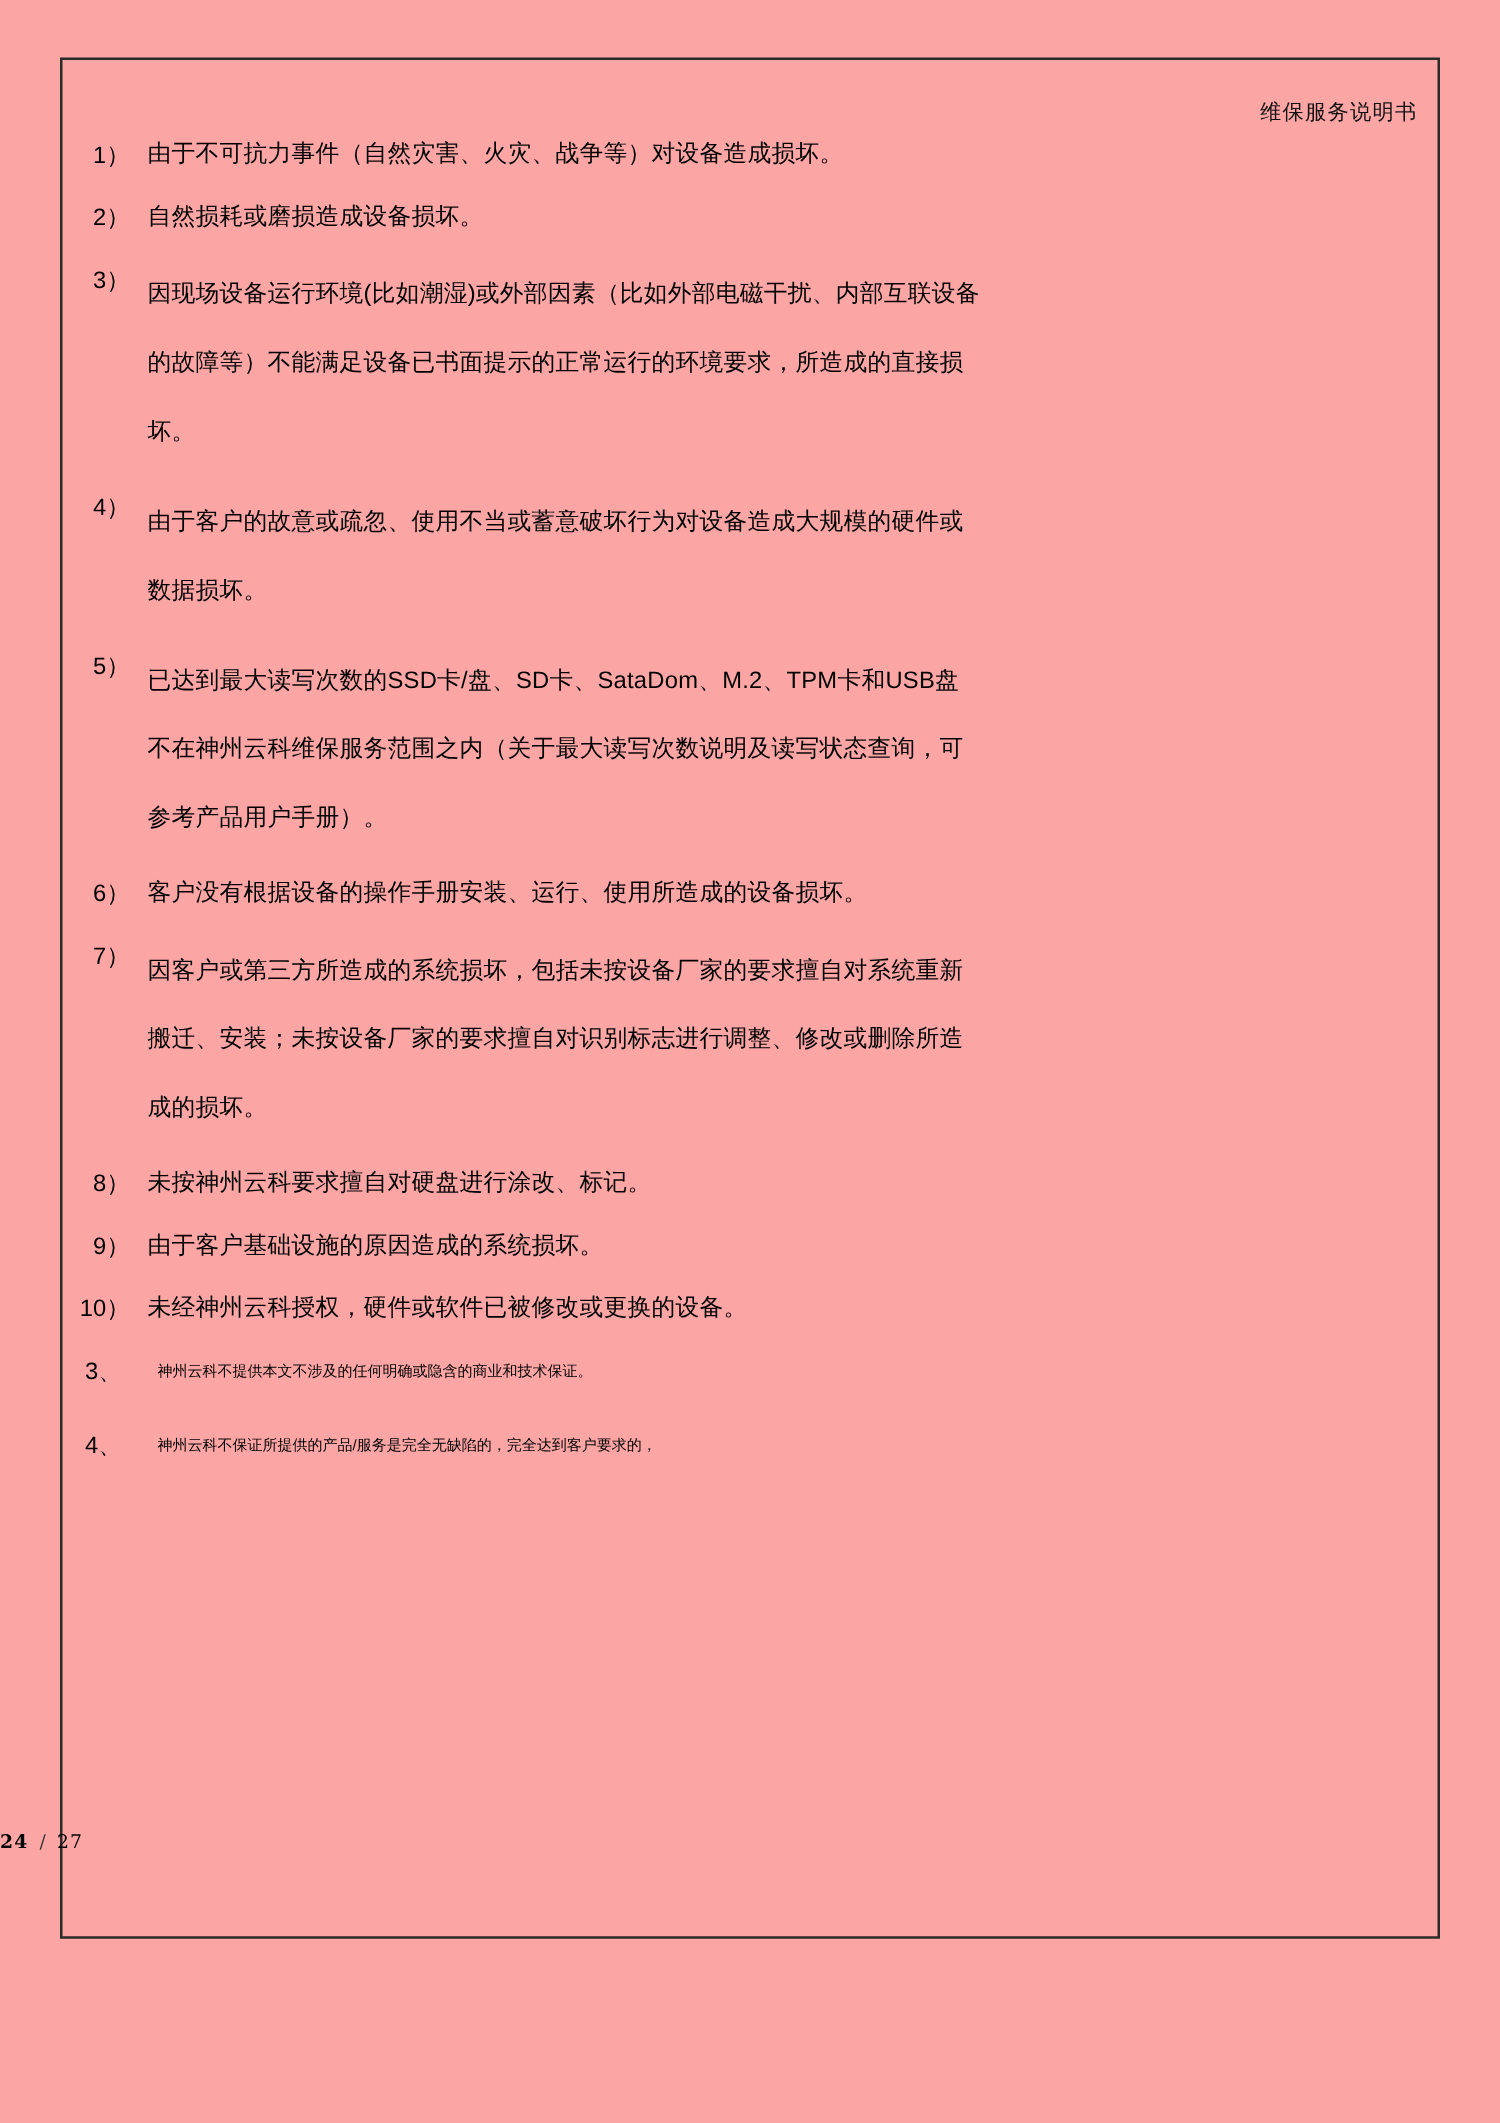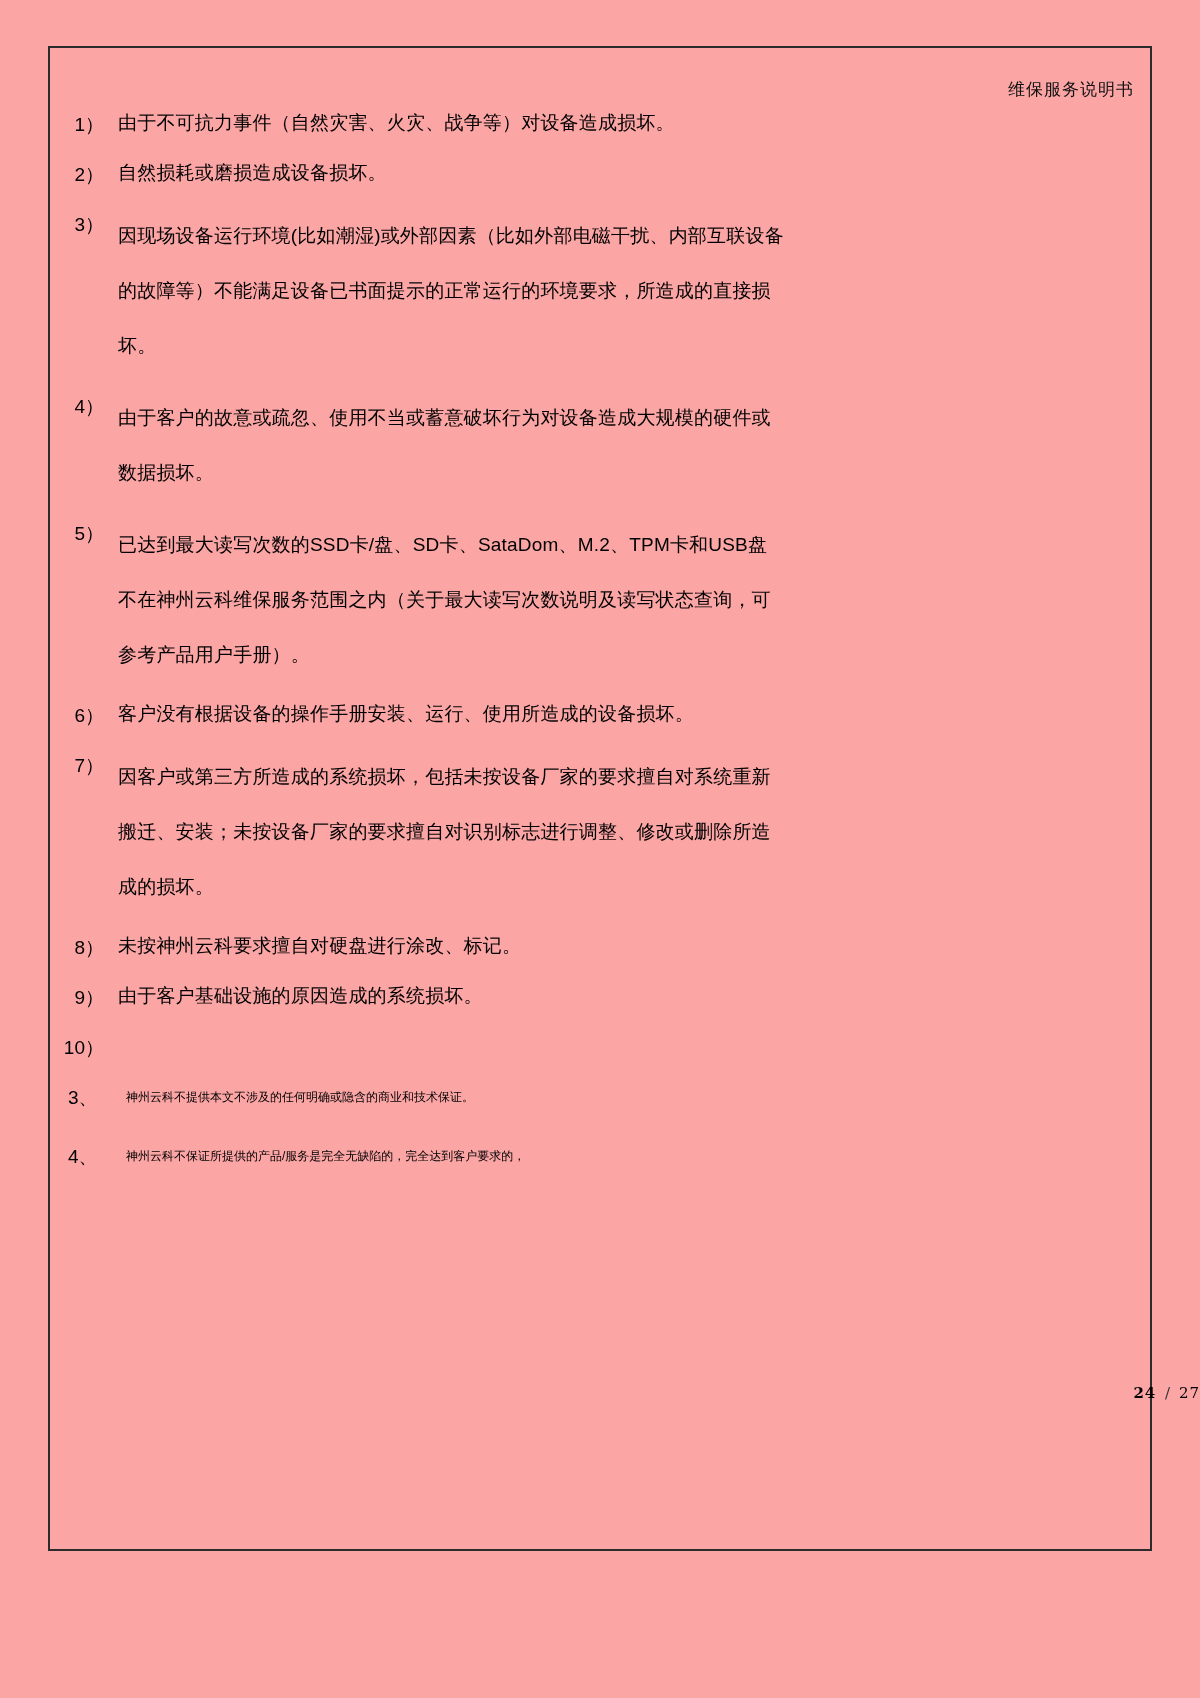--- a/index.html
+++ b/index.html
@@ -105,22 +105,22 @@
   .top-text {
     flex: 1 1 auto;
     font-size: 12px;
     line-height: 33px;
     max-width: 740px;
   }
   .footer {
     position: absolute;
     left: 0;
     right: 0;
-    top: 1384px;
-    text-align: right;
+    top: 1464px;
+    text-align: left;
     font-size: 15px;
     font-family: "DejaVu Serif", serif;
   }
   .footer .pg {
     font-weight: bold;
     letter-spacing: 1px;
   }
   .footer .sep {
     margin: 0 4px;
     color: #333;
@@ -172,20 +172,21 @@
       <li class="sub-item">
         <span class="sub-num">8）</span>
         <span class="sub-text single">未按神州云科要求擅自对硬盘进行涂改、标记。</span>
       </li>
       <li class="sub-item">
         <span class="sub-num">9）</span>
         <span class="sub-text single">由于客户基础设施的原因造成的系统损坏。</span>
       </li>
       <li class="sub-item">
         <span class="sub-num wide">10）</span>
+        <span class="sub-text single">未经神州云科授权，硬件或软件已被修改或更换的设备。</span>
       </li>
     </ul>
 
     <ul class="top-list">
       <li class="top-item">
         <span class="top-num">3、</span>
         <span class="top-text">神州云科不提供本文不涉及的任何明确或隐含的商业和技术保证。</span>
       </li>
       <li class="top-item">
         <span class="top-num">4、</span>

